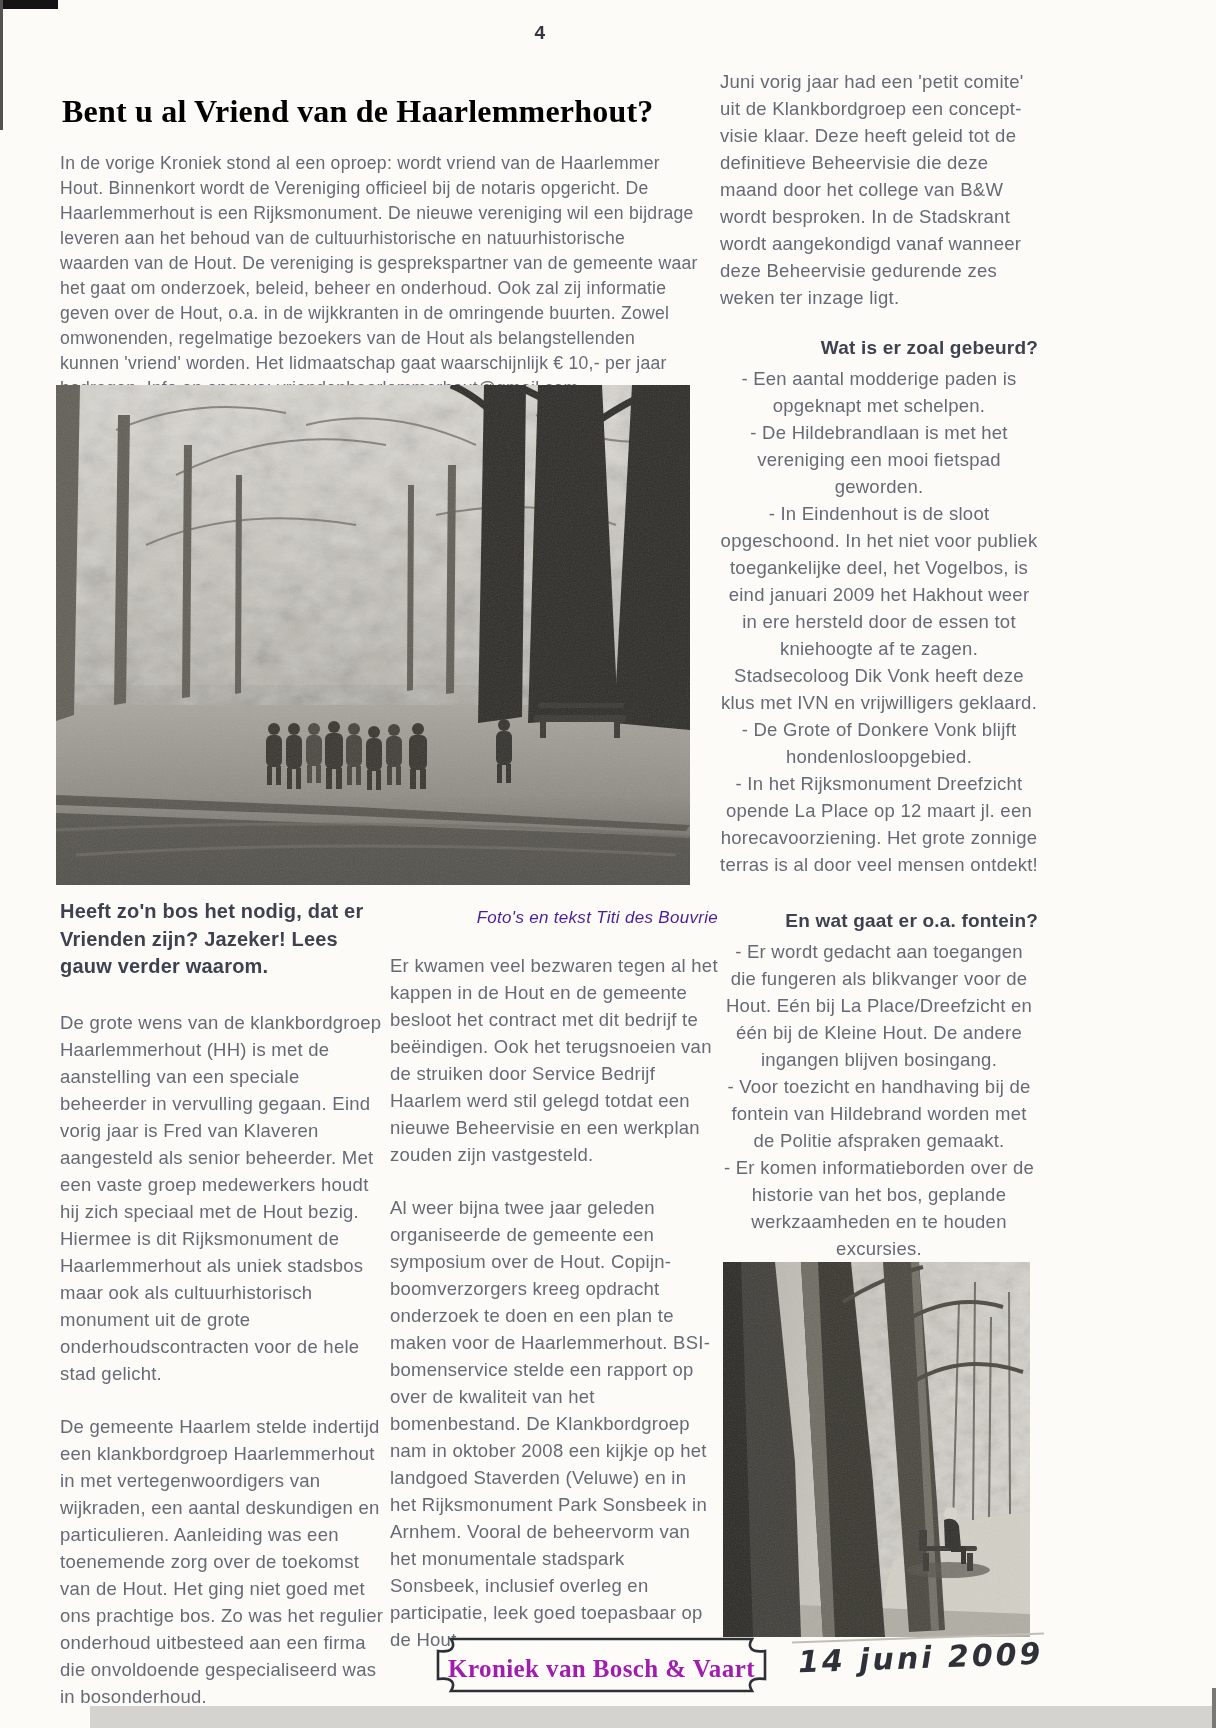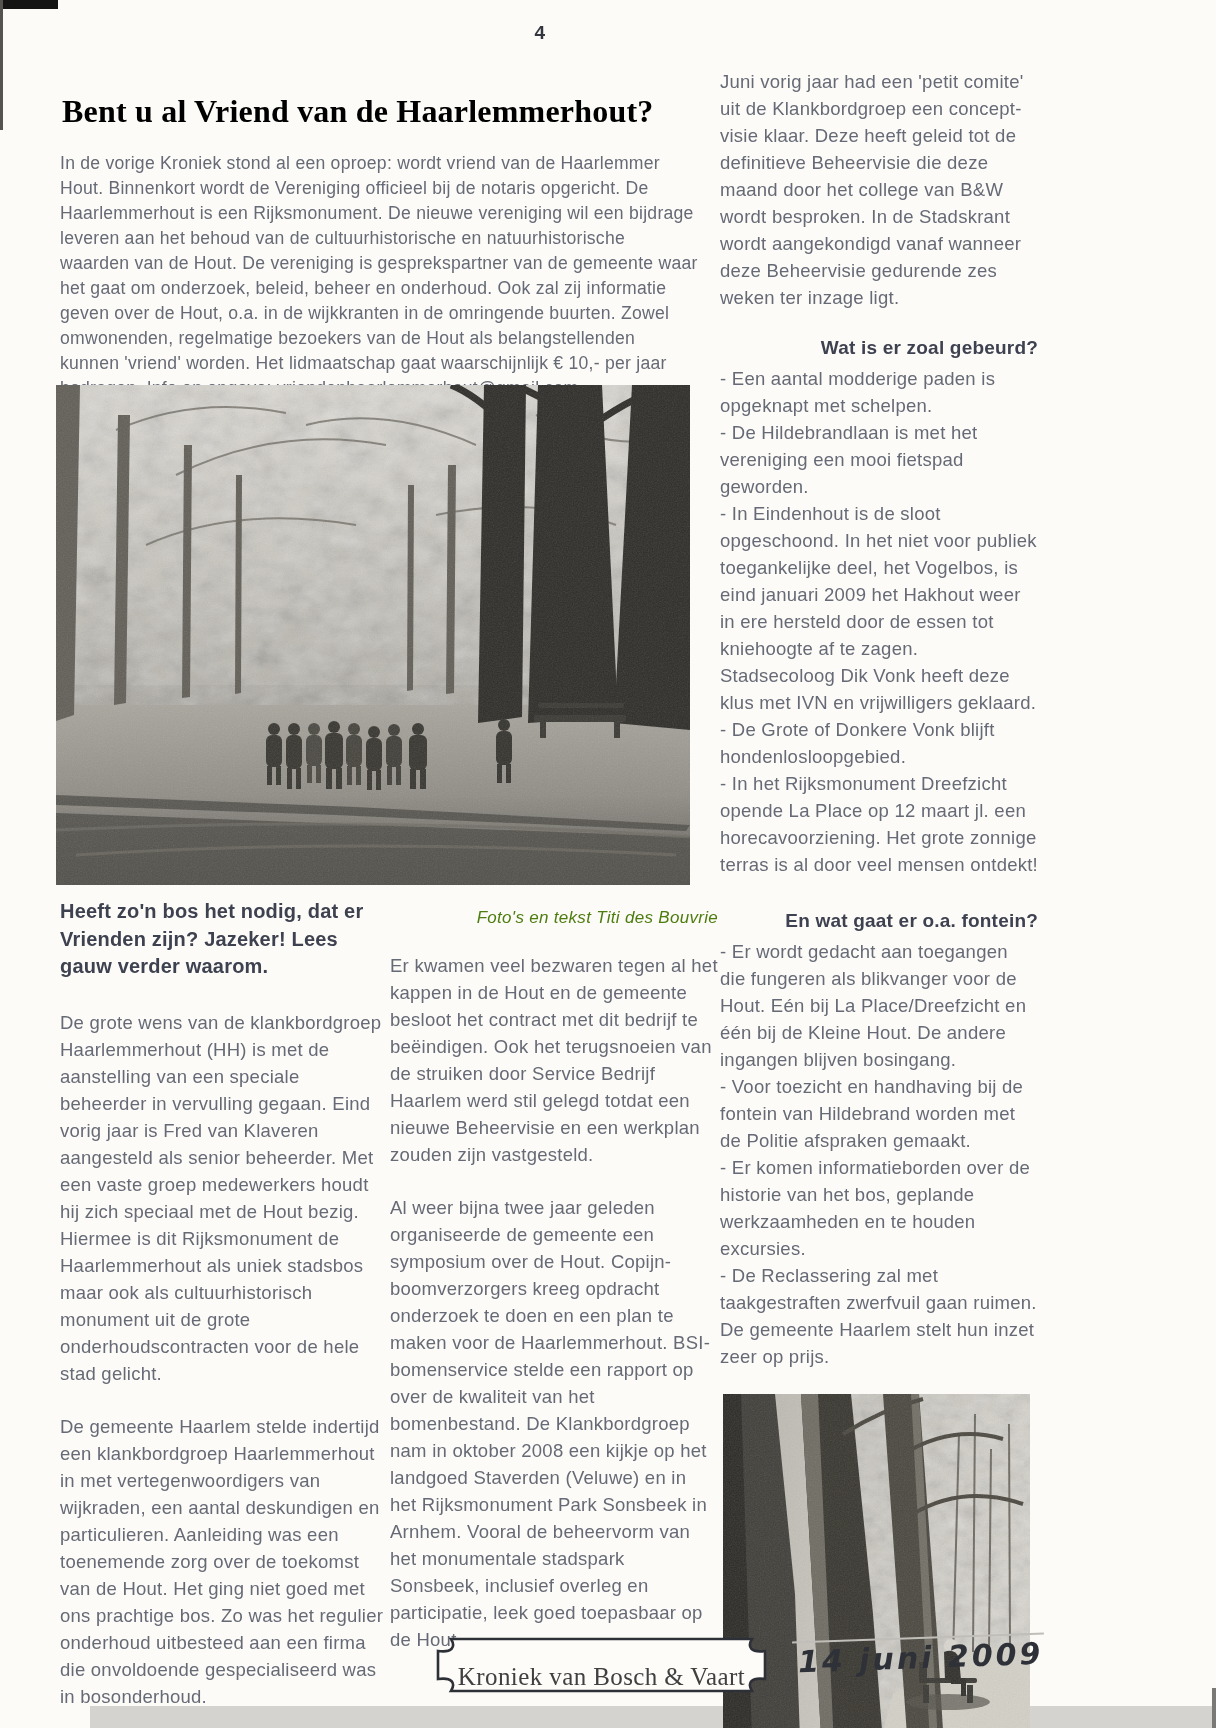--- a/index.html
+++ b/index.html
@@ -34,39 +34,39 @@
   .col{width:325px;}
   .leftcol{left:60px;top:898px;}
   .midcol{left:390px;top:908px;width:328px;}
   .rightcol{left:720px;top:68px;width:318px;}
   .subhead{
     font-weight:bold;color:#3e4250;
     font-size:20px;line-height:27.5px;letter-spacing:.2px;
     width:305px;
   }
   .caption{
-    font-style:italic;color:#4d7c0f;
+    font-style:italic;color:#4c1d95;
     font-size:17px;letter-spacing:.3px;
     text-align:right;width:328px;
   }
   .para{margin:0 0 26px 0;}
   .colhead{
     font-weight:bold;color:#3e4250;font-size:19px;line-height:27px;
     margin:0 0 4px 0;letter-spacing:.2px;text-align:right;
   }
-  .item{margin:0;}
+  .item{margin:0;text-align:center;}
   .photo{display:block;}
   .photo svg{display:block;}
   
   .plaque{left:435px;top:1636px;width:333px;height:60px;}
   .plaque-label{
-    position:absolute;left:0;top:12px;width:333px;height:58px;
+    position:absolute;left:0;top:4px;width:333px;height:58px;
     display:flex;align-items:center;justify-content:center;
     font-family:"Liberation Serif", serif;
-    font-size:25px;font-weight:400;color:#404040;letter-spacing:.4px;
+    font-size:25px;font-weight:700;color:#a21caf;letter-spacing:.4px;
   }
   .hand-date{
     left:798px;top:1640px;width:250px;
     font-family:"DejaVu Sans", sans-serif;
     font-style:italic;font-weight:bold;
     font-size:30px;color:#2e3138;letter-spacing:3px;
     transform:rotate(-2deg);
   }
   .date-line{
     left:792px;top:1637px;width:252px;height:2px;
@@ -250,21 +250,20 @@
     <div class="colhead">Wat is er zoal gebeurd?</div>
     <p class="bodytext item">- Een aantal modderige paden is opgeknapt met schelpen.</p>
     <p class="bodytext item">- De Hildebrandlaan is met het vereniging een mooi fietspad geworden.</p>
     <p class="bodytext item">- In Eindenhout is de sloot opgeschoond. In het niet voor publiek toegankelijke deel, het Vogelbos, is eind januari 2009 het Hakhout weer in ere hersteld door de essen tot kniehoogte af te zagen. Stadsecoloog Dik Vonk heeft deze klus met IVN en vrijwilligers geklaard.</p>
     <p class="bodytext item">- De Grote of Donkere Vonk blijft hondenlosloopgebied.</p>
     <p class="bodytext item" style="margin-bottom:29px;">- In het Rijksmonument Dreefzicht opende La Place op 12 maart jl. een horecavoorziening. Het grote zonnige terras is al  door veel mensen ontdekt!</p>
     <div class="colhead">En wat gaat er o.a. fontein?</div>
     <p class="bodytext item">- Er  wordt gedacht aan toegangen die fungeren als blikvanger voor de Hout. Eén bij La Place/Dreefzicht en één bij de Kleine Hout. De andere ingangen blijven bosingang.</p>
     <p class="bodytext item">- Voor toezicht en handhaving bij de fontein van Hildebrand worden met de Politie afspraken gemaakt.</p>
     <p class="bodytext item">- Er komen informatieborden over de historie van het bos, geplande werkzaamheden en te houden excursies.</p>
-    <p class="bodytext item" style="margin-bottom:24px;">- De Reclassering zal met taakgestraften zwerfvuil gaan ruimen. De gemeente Haarlem stelt hun inzet zeer op prijs.</p>
 
     <div class="photo" style="margin-left:3px;">
       <svg width="307" height="375" viewBox="0 0 307 375" preserveAspectRatio="none">
         <defs>
           <linearGradient id="sky2" x1="0" y1="0" x2="1" y2="0.2">
             <stop offset="0" stop-color="#b7b4ac"></stop>
             <stop offset="0.55" stop-color="#ccc9c1"></stop>
             <stop offset="1" stop-color="#d8d5cd"></stop>
           </linearGradient>
           <filter id="canopy2">

